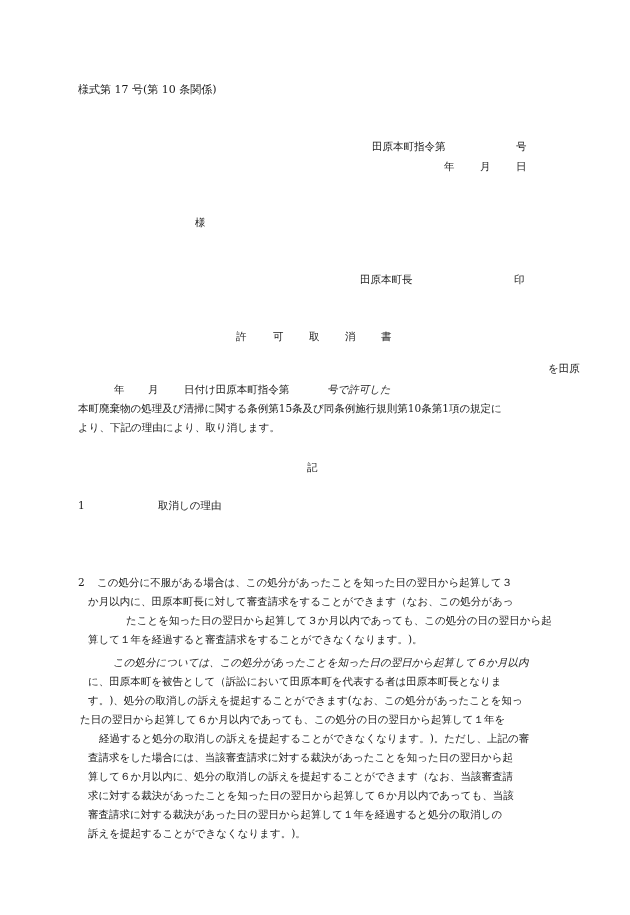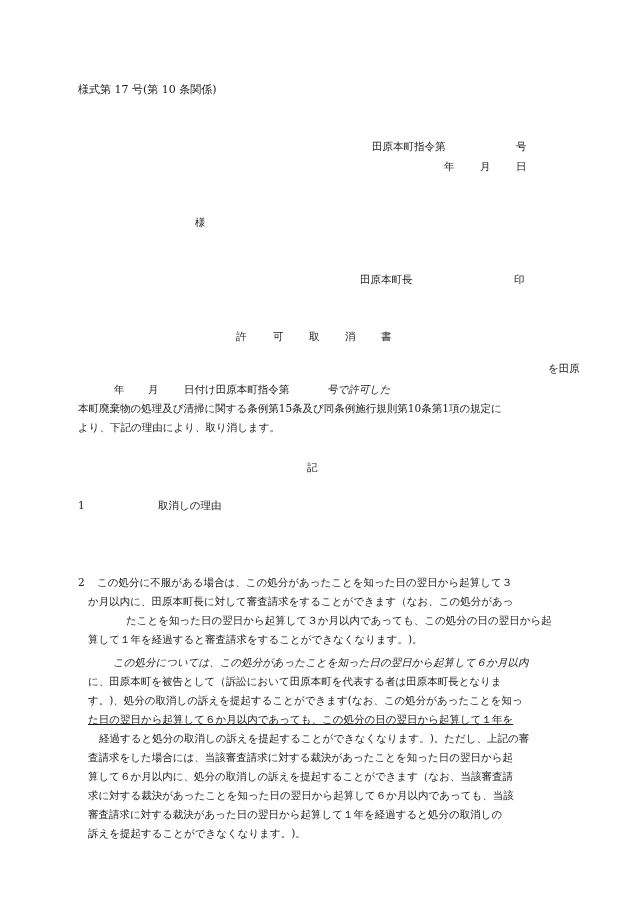--- a/index.html
+++ b/index.html
@@ -60,20 +60,20 @@
 
 <div>
   <div class="abs" style="left:78px; top:576px;">2</div>
   <div class="abs" style="left:97px; top:576px;">この処分に不服がある場合は、この処分があったことを知った日の翌日から起算して３</div>
   <div class="abs" style="left:88px; top:595px;">か月以内に、田原本町長に対して審査請求をすることができます（なお、この処分があっ</div>
   <div class="abs" style="left:88px; top:614px;margin-left:38px;">たことを知った日の翌日から起算して３か月以内であっても、この処分の日の翌日から起</div>
   <div class="abs" style="left:88px; top:633px;">算して１年を経過すると審査請求をすることができなくなります。)。</div>
   <div class="abs" style="left:113px; top:656px;font-style:italic;">この処分については、この処分があったことを知った日の翌日から起算して６か月以内</div>
   <div class="abs" style="left:88px; top:675px;">に、田原本町を被告として（訴訟において田原本町を代表する者は田原本町長となりま</div>
   <div class="abs" style="left:88px; top:694px;">す。)、処分の取消しの訴えを提起することができます(なお、この処分があったことを知っ</div>
-  <div class="abs" style="left:88px; top:713px;text-decoration:underline;">た日の翌日から起算して６か月以内であっても、この処分の日の翌日から起算して１年を</div>
+  <div class="abs" style="left:80px; top:713px;">た日の翌日から起算して６か月以内であっても、この処分の日の翌日から起算して１年を</div>
   <div class="abs" style="left:88px; top:732px;margin-left:11px;">経過すると処分の取消しの訴えを提起することができなくなります。)。ただし、上記の審</div>
   <div class="abs" style="left:88px; top:751px;">査請求をした場合には、当該審査請求に対する裁決があったことを知った日の翌日から起</div>
   <div class="abs" style="left:88px; top:770px;">算して６か月以内に、処分の取消しの訴えを提起することができます（なお、当該審査請</div>
   <div class="abs" style="left:88px; top:789px;">求に対する裁決があったことを知った日の翌日から起算して６か月以内であっても、当該</div>
   <div class="abs" style="left:88px; top:808px;">審査請求に対する裁決があった日の翌日から起算して１年を経過すると処分の取消しの</div>
   <div class="abs" style="left:88px; top:827px;">訴えを提起することができなくなります。)。</div>
 </div>
 
 </body></html>

